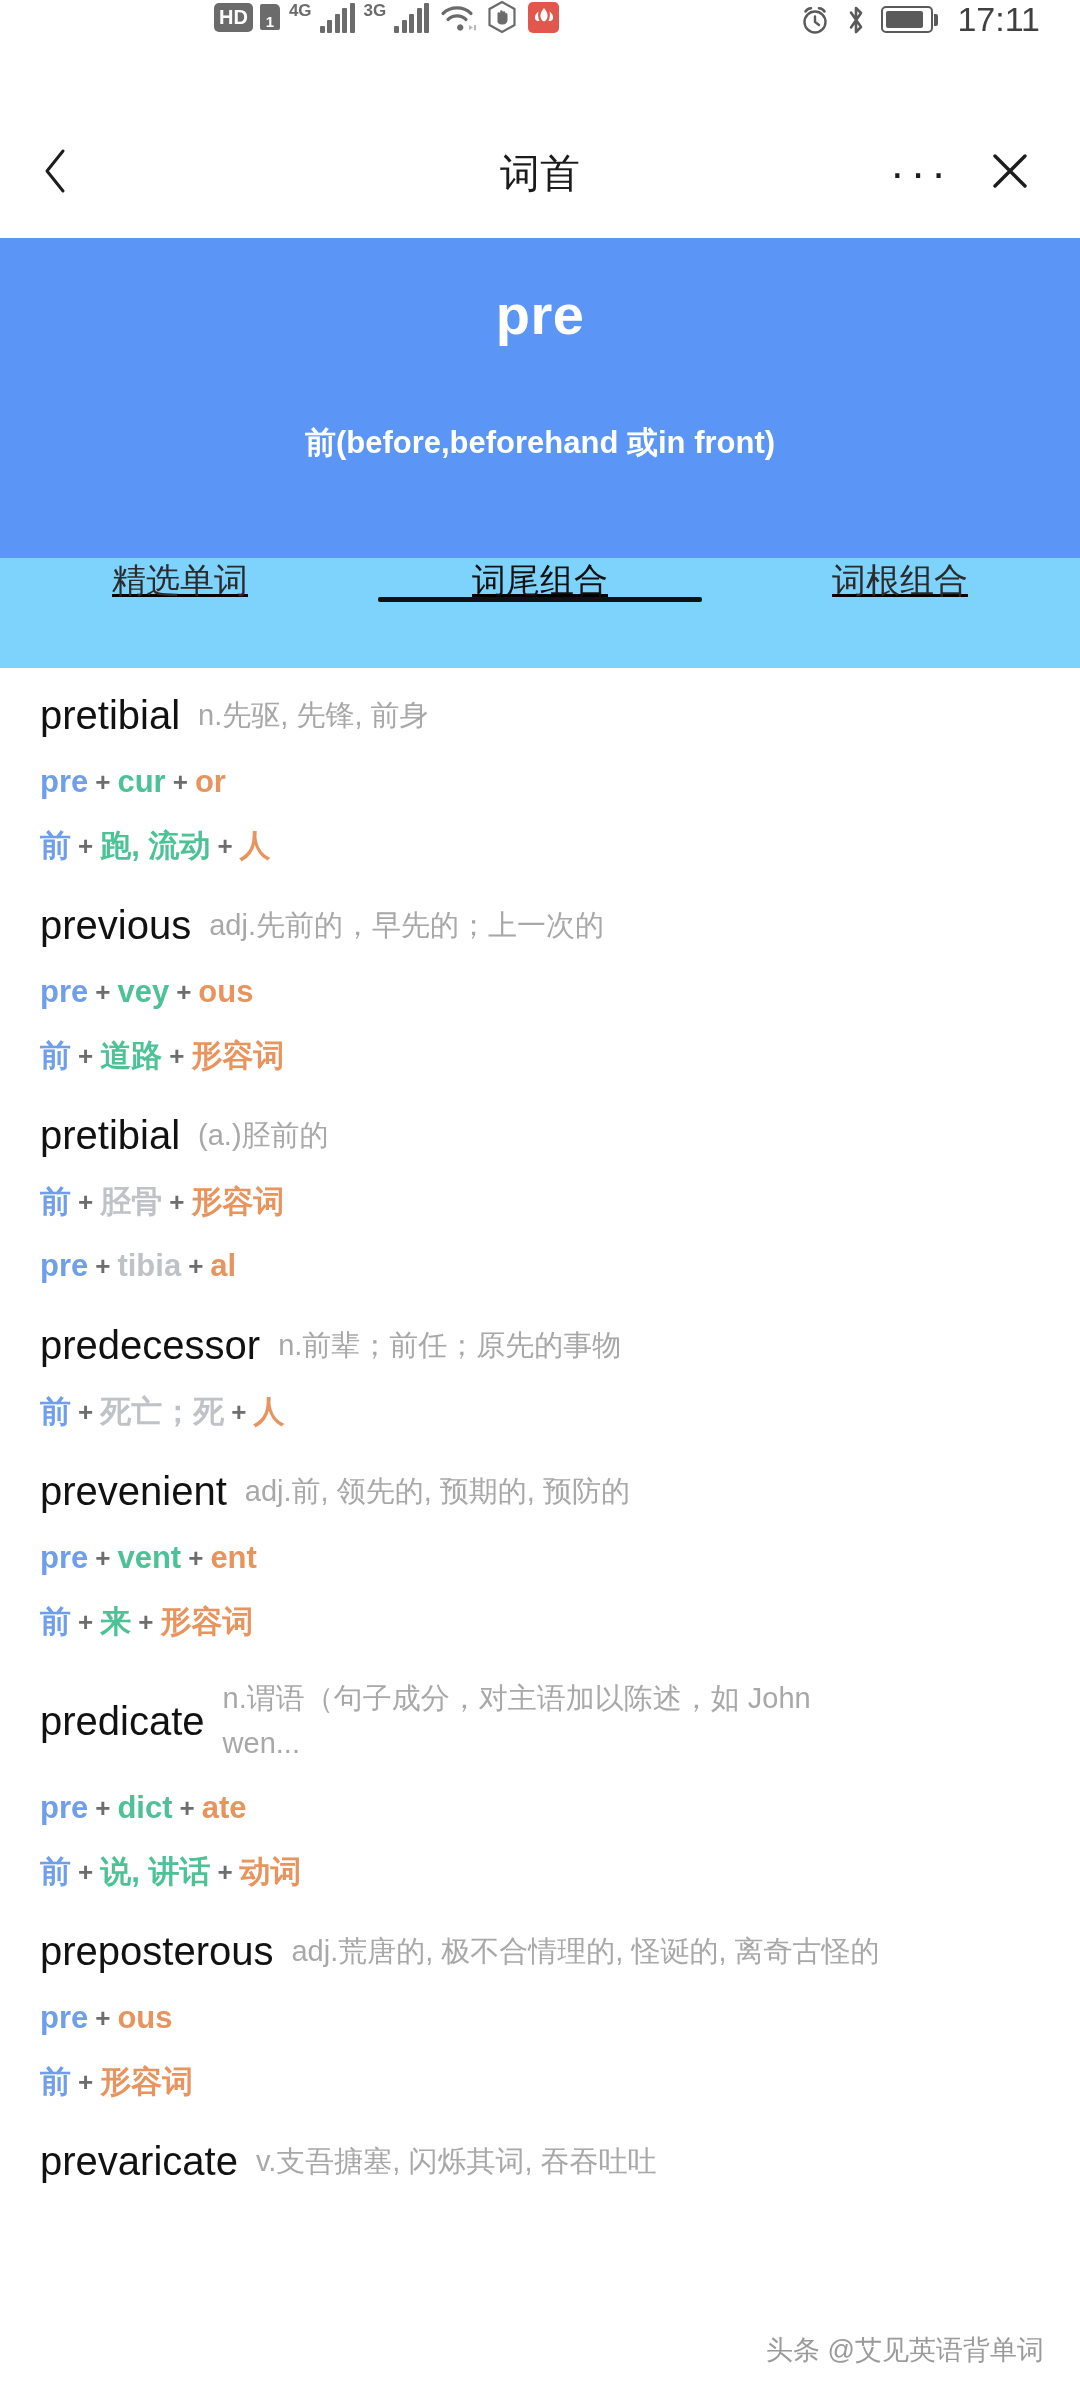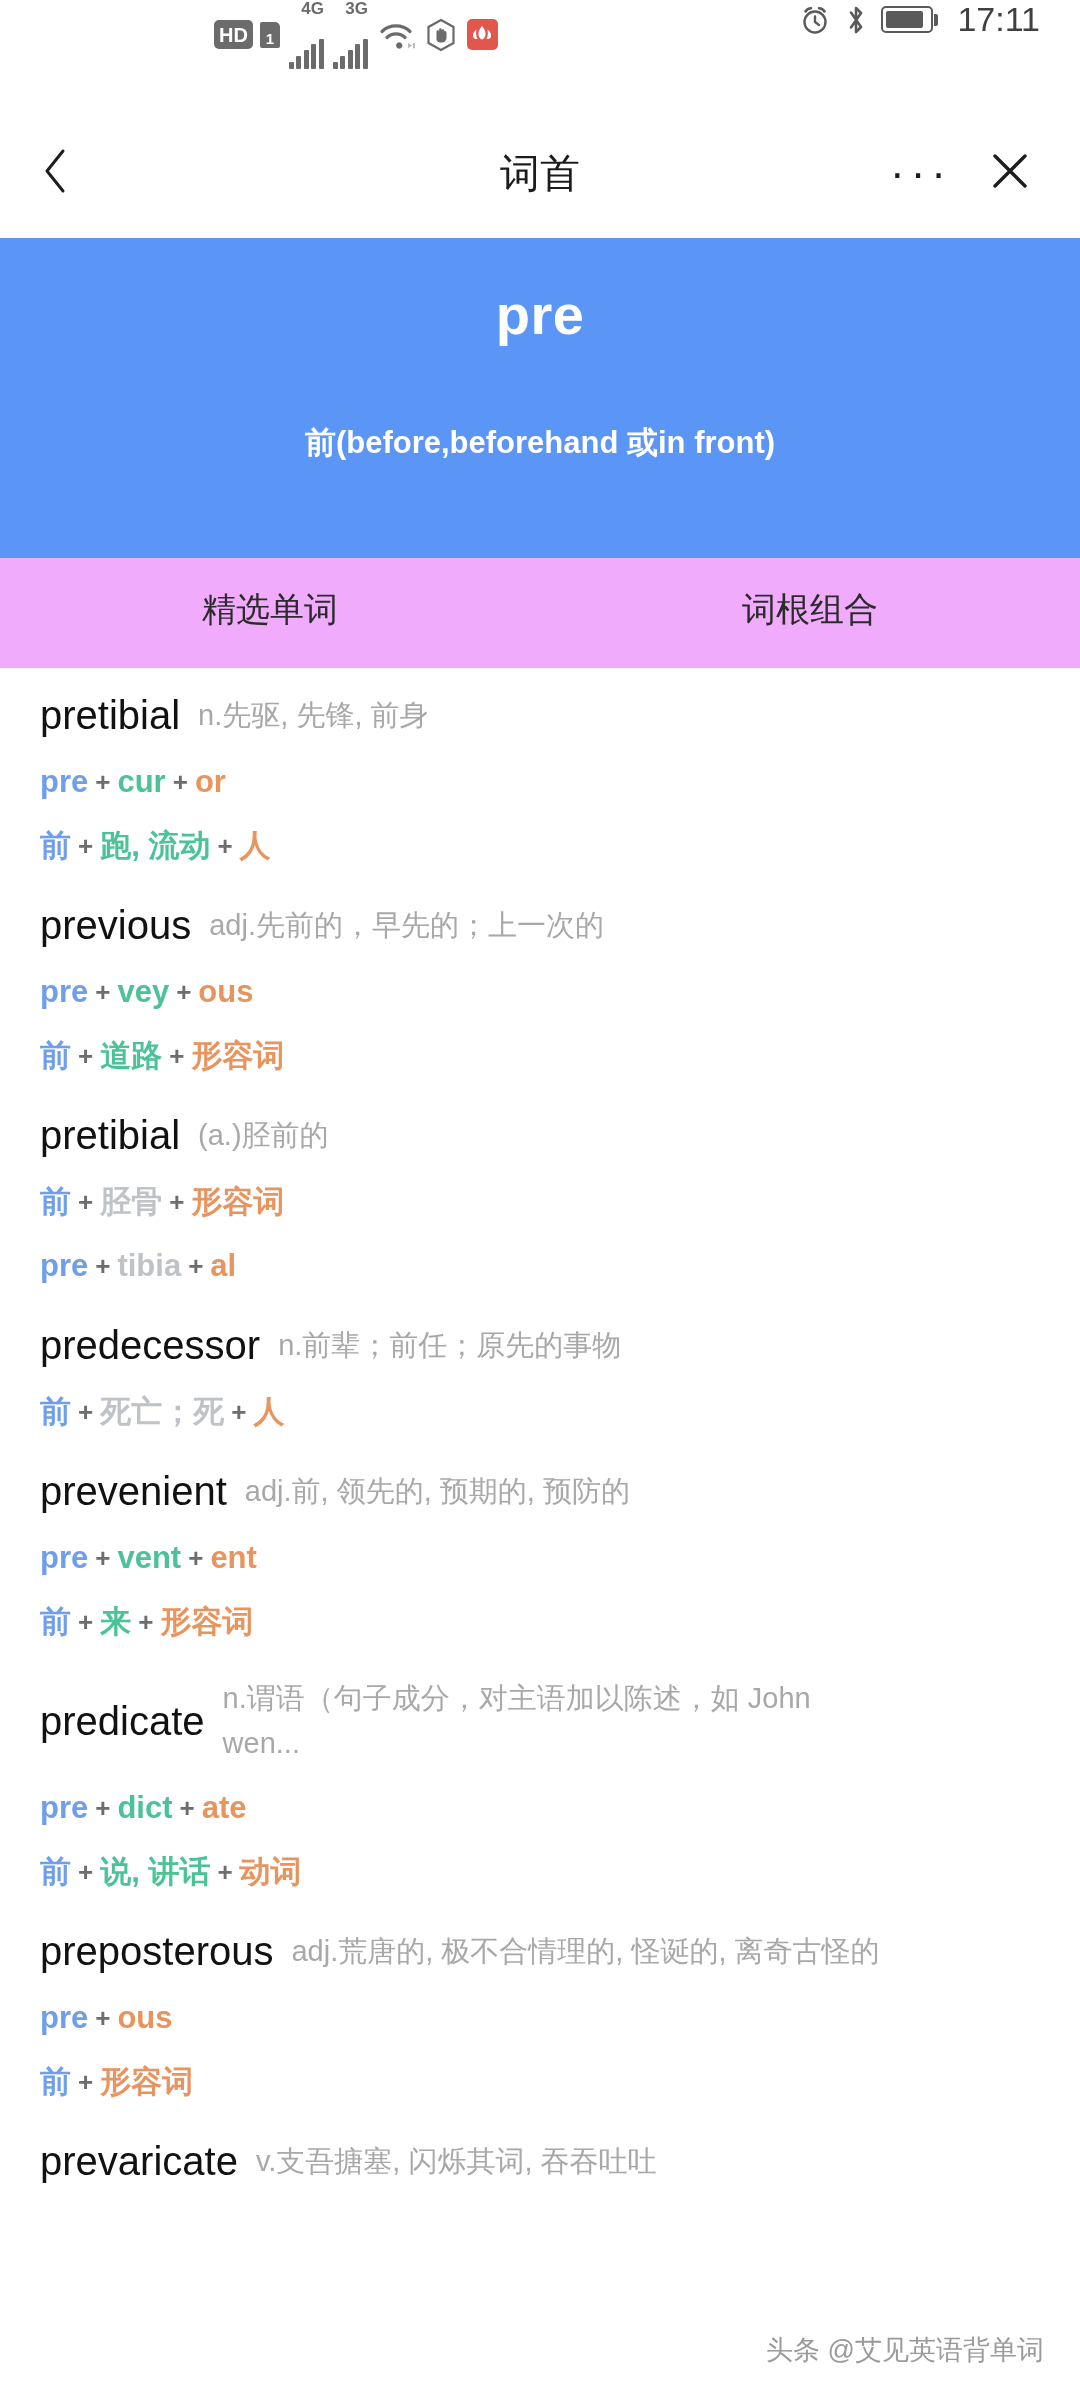--- a/index.html
+++ b/index.html
@@ -24,21 +24,21 @@
     background:#6b6b6b; color:#fff; font-size:20px; font-weight:bold;
     border-radius:5px; padding:2px 5px; letter-spacing:0px; line-height:1;
     height:29px; display:flex; align-items:center;
   }
   .sim1 {
     position:relative; width:20px; height:26px; background:#6b6b6b;
     border-radius:2px 5px 2px 2px; color:#fff; font-size:15px; font-weight:bold;
     display:flex; align-items:flex-end; justify-content:center; line-height:1.15;
     margin-left:-2px;
   }
-  .netgroup { display:flex; align-items:flex-end; gap:8px;flex-direction:column; }
+  .netgroup { display:flex; align-items:flex-end; gap:8px; }
   .netlabel { font-size:17px; font-weight:600; line-height:1; margin-bottom:14px; color:#6b6b6b;}
   .bars { display:flex; align-items:flex-end; gap:2.5px; height:30px; }
   .bars i { width:5px; background:#6b6b6b; border-radius:1px; display:block; }
   .bars i:nth-child(1){height:7px;}
   .bars i:nth-child(2){height:13px;}
   .bars i:nth-child(3){height:19px;}
   .bars i:nth-child(4){height:25px;}
   .bars i:nth-child(5){height:30px;}
   .icon-svg { display:block; }
   .huawei-badge {
@@ -78,22 +78,22 @@
     color:#ffffff; font-size:56px; font-weight:600;
     margin-top:44px; letter-spacing:0.5px;
   }
   .hero-sub {
     color:#ffffff; font-size:31px; font-weight:bold;
     margin-top:75px; letter-spacing:0px;
   }
 
   
   .tabs {
-    height:110px; width:100%; background:#f0abfc;
-    display:flex; align-items:center;
+    height:110px; width:100%; background:#7dd3fc;
+    display:flex; align-items:flex-start;text-decoration:underline;
   }
   .tab {
     flex:1; display:flex; flex-direction:column;
     align-items:center; justify-content:center; position:relative;
   }
   .tab span.tab-label { font-size:34px; color:#2b2b2b; margin-bottom:6px; }
   .tab.active span.tab-label { color:#111111; }
   .tab.active::after {
     content:""; position:absolute; bottom:8px; left:50%; transform:translateX(-50%);
     width:324px; height:5px; background:#111111; border-radius:2px;
@@ -219,20 +219,23 @@
 
 <div class="hero">
   <div class="hero-title">pre</div>
   <div class="hero-sub">前(before,beforehand 或in front)</div>
 </div>
 
 <div class="tabs">
   <div class="tab">
     <span class="tab-label">精选单词</span>
   </div>
+  <div class="tab active">
+    <span class="tab-label">词尾组合</span>
+  </div>
   <div class="tab">
     <span class="tab-label">词根组合</span>
   </div>
 </div>
 
 <div class="list" id="word-list">
     <div class="entry">
       <div class="entry-head">
         <div class="word">pretibial</div>
         <div class="meaning">n.先驱, 先锋, 前身</div>

